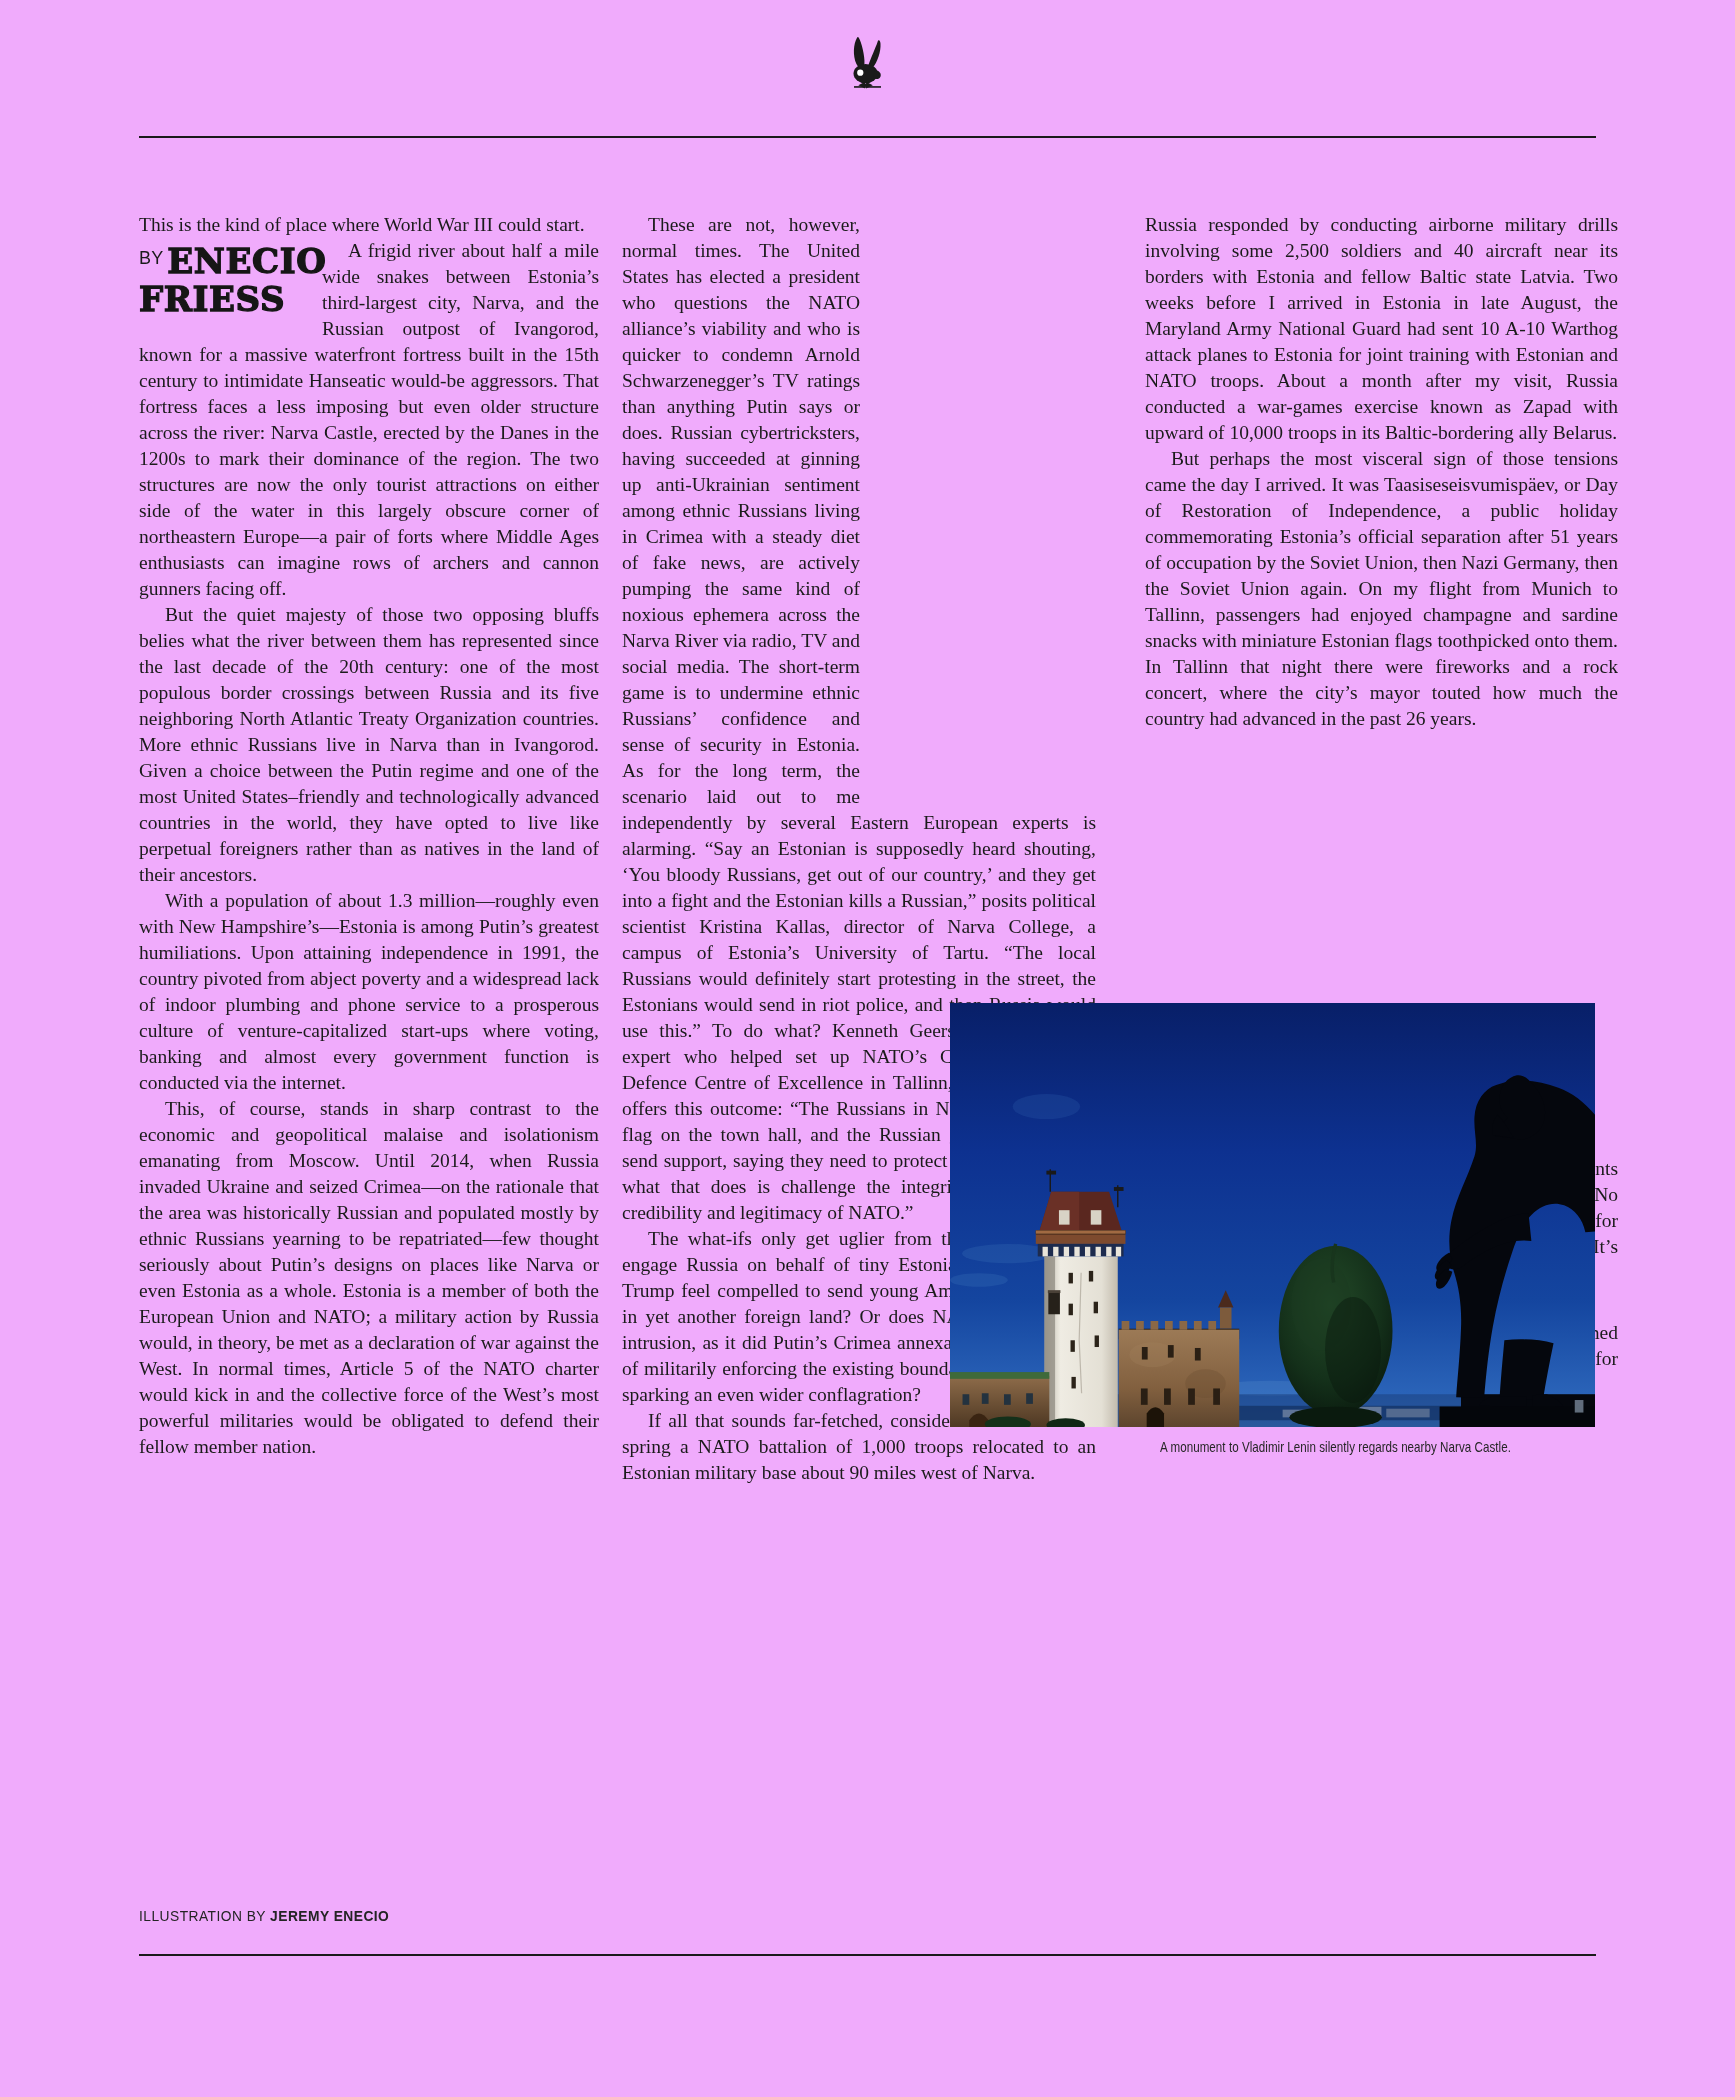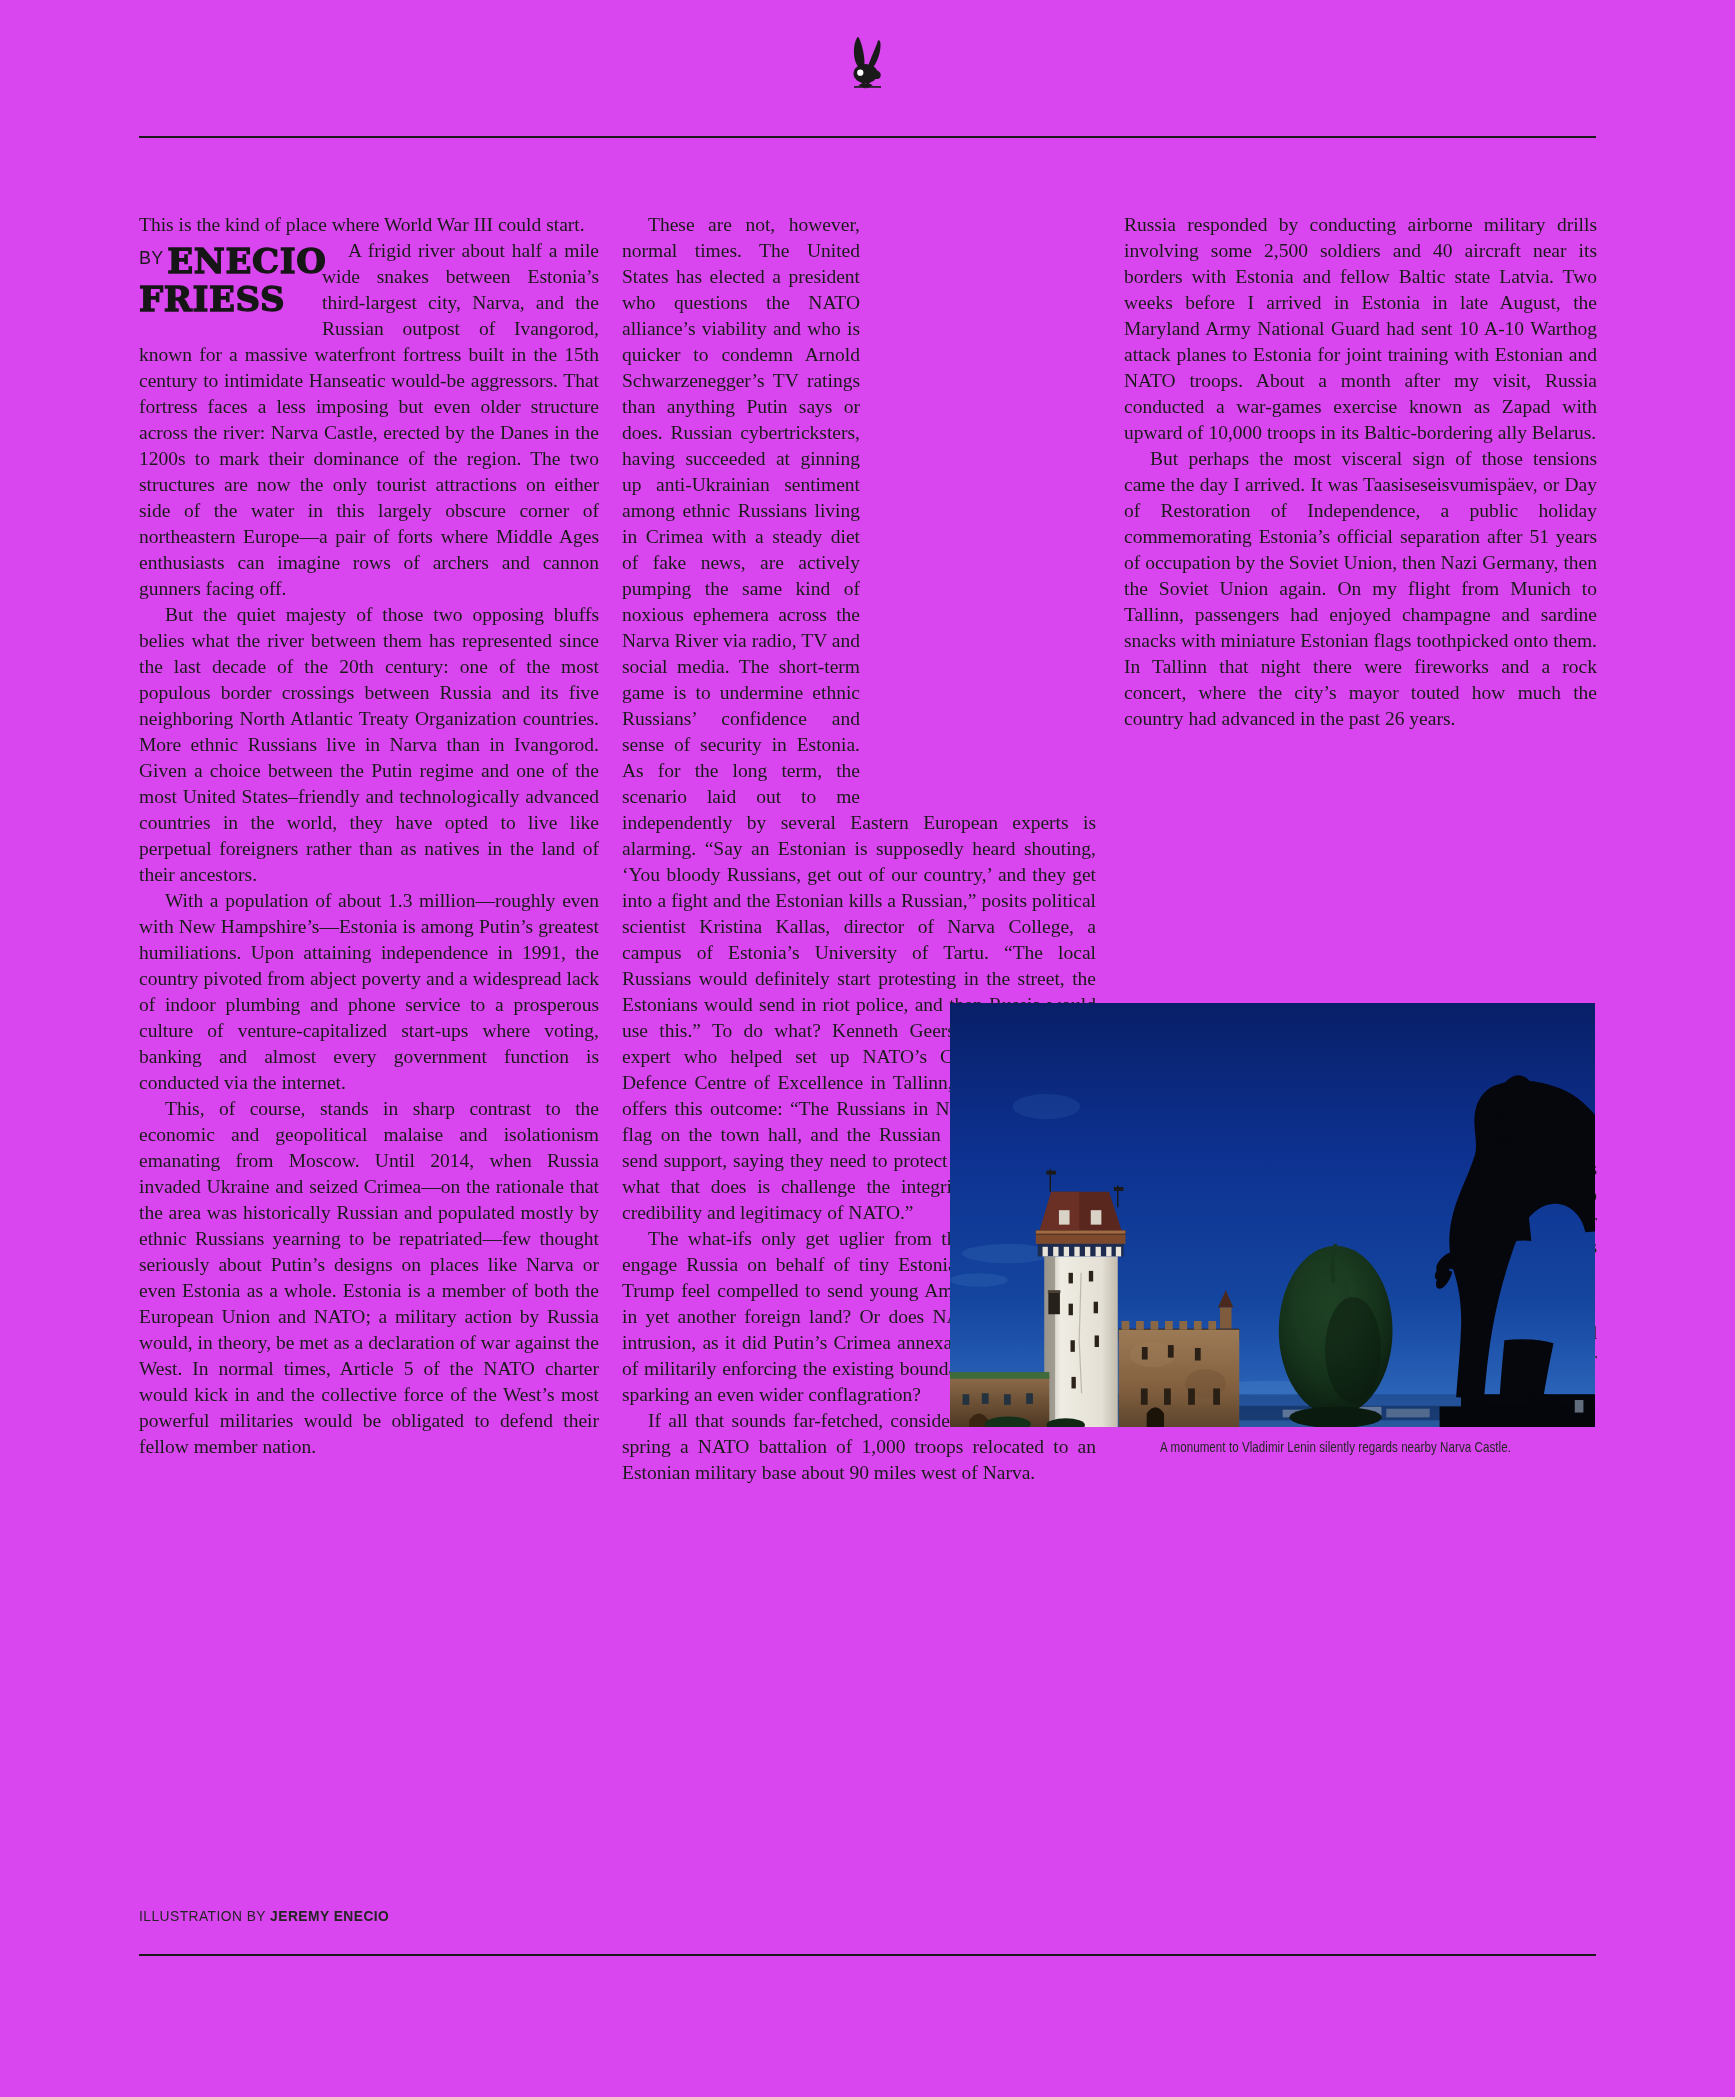--- a/index.html
+++ b/index.html
@@ -13,21 +13,21 @@
     position: relative;
     font-family: "Liberation Serif", serif;
     color: #1a1a1a;
     overflow: hidden;
   }
 
   
   #page {
     position: absolute;
     inset: 0;
-    background: #d946ef;
+    background: #f0abfc;
   }
 
   #bunny-logo {
     position: absolute;
     left: 841px;
     top: 34px;
     width: 53px;
     height: 58px;
   }
   #bunny-logo svg { display: block; width: 100%; height: 100%; }
@@ -58,21 +58,21 @@
     line-height: 26px;
     text-align: justify;
     text-justify: inter-word;
     hyphens: none;
     -webkit-hyphens: none;
     color: #1b1b1b;
     font-family: "Liberation Serif", serif;
   }
   #col1 { left: 0px;    width: 460px; }
   #col2 { left: 483px; width: 474px; }
-  #col3 { left: 985px; width: 473px; }
+  #col3 { left: 1006px; width: 473px; }
 
   .col p { margin: 0; }
   .col p.ind { text-indent: 26px; }
   .col p.noind { text-indent: 0; }
 
   
   #byline-block {
     float: left;
     width: 183px;
     margin: 5.8px 0 1px 0;

